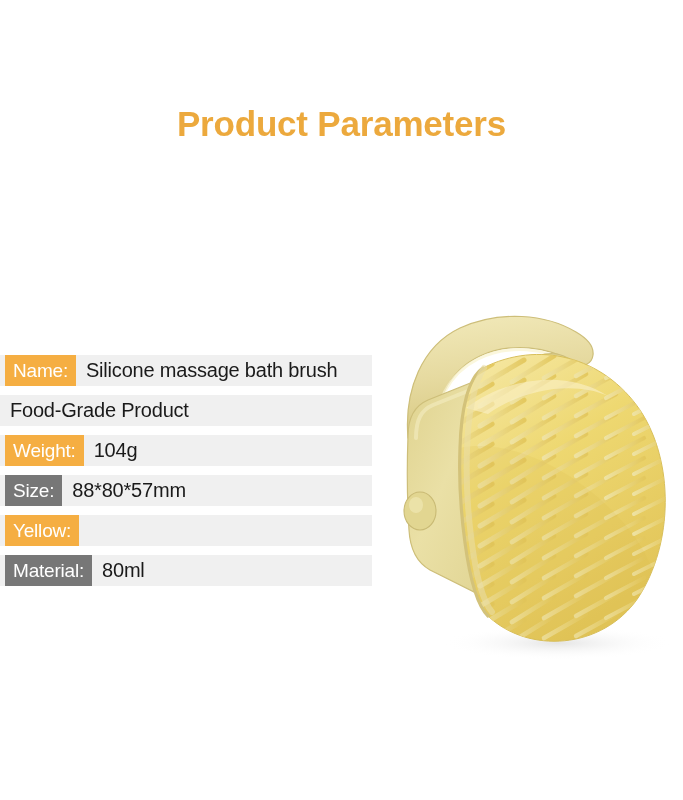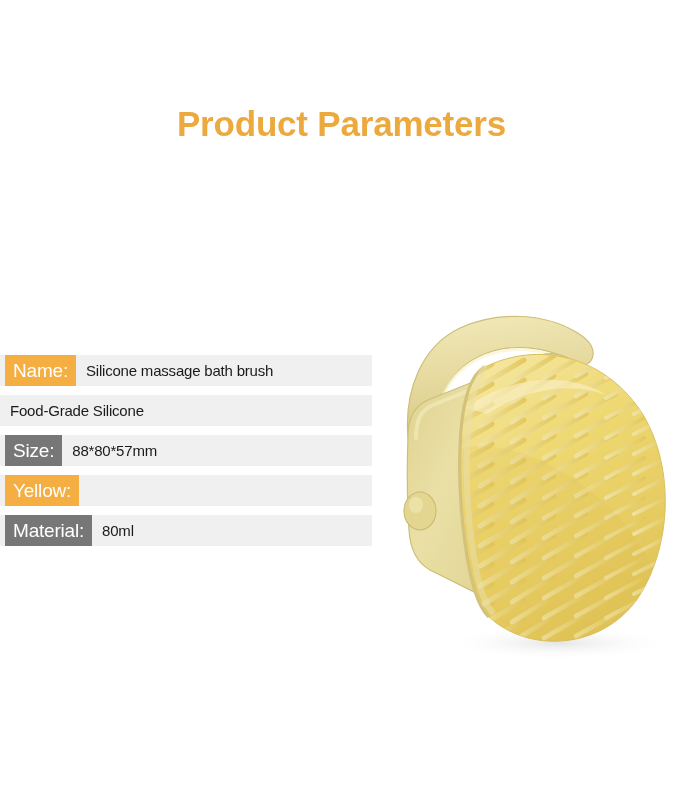--- a/index.html
+++ b/index.html
@@ -74,21 +74,21 @@
     background: #f5ae42;
   }
   .spec-row.neutral .spec-label {
     background: #777777;
   }
 
   .spec-value {
     display: inline-block;
     margin-left: 10px;
     color: #1a1a1a;
-    font-size: 15px;
+    font-size: 20px;
     line-height: 31px;
     font-family: "Liberation Sans", sans-serif;
     white-space: nowrap;
     letter-spacing: -0.2px;
   }
 
   
   .product-photo {
     position: absolute;
     left: 388px;
@@ -110,23 +110,27 @@
   <div class="title">Product Parameters</div>
 
   <div class="spec-table">
 
     <div class="spec-row accent">
       <span class="spec-label">Name:</span>
       <span class="spec-value">Silicone massage bath brush</span>
     </div>
 
     <div class="spec-row neutral">
-      <span class="spec-value">Food-Grade Silicone</span>
-    </div>
-
+      <span class="spec-value">Food-Grade Product</span>
+    </div>
+
+    <div class="spec-row accent">
+      <span class="spec-label">Weight:</span>
+      <span class="spec-value">104g</span>
+    </div>
 
     <div class="spec-row neutral">
       <span class="spec-label">Size:</span>
       <span class="spec-value">88*80*57mm</span>
     </div>
 
     <div class="spec-row accent">
       <span class="spec-label">Yellow:</span>
     </div>
 

